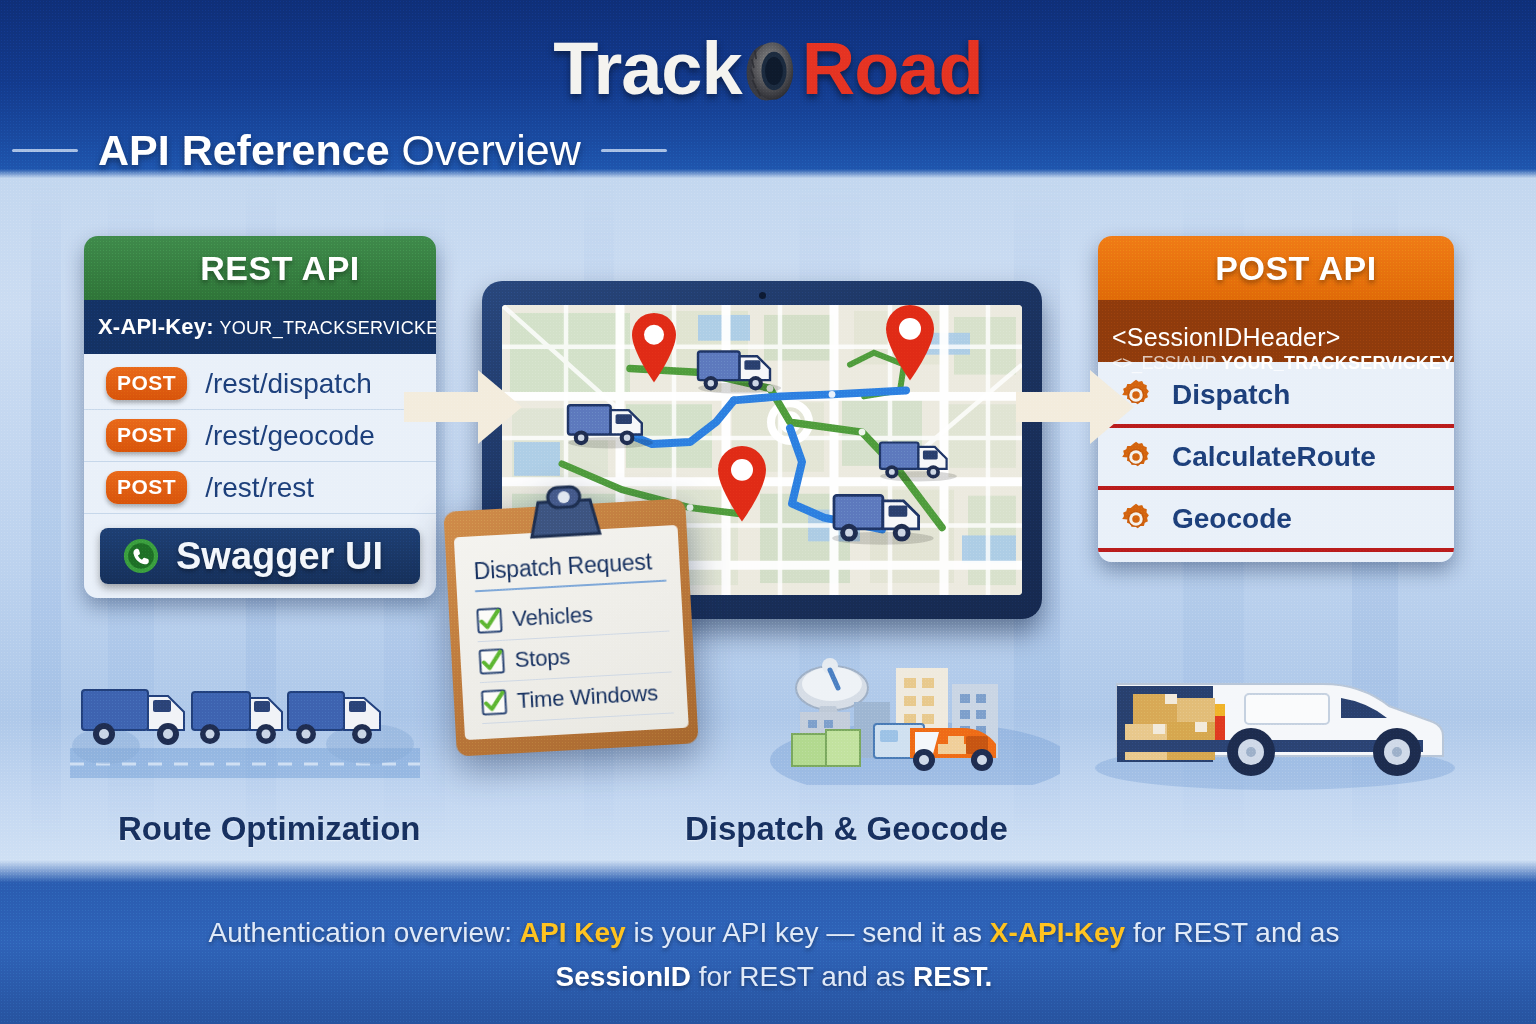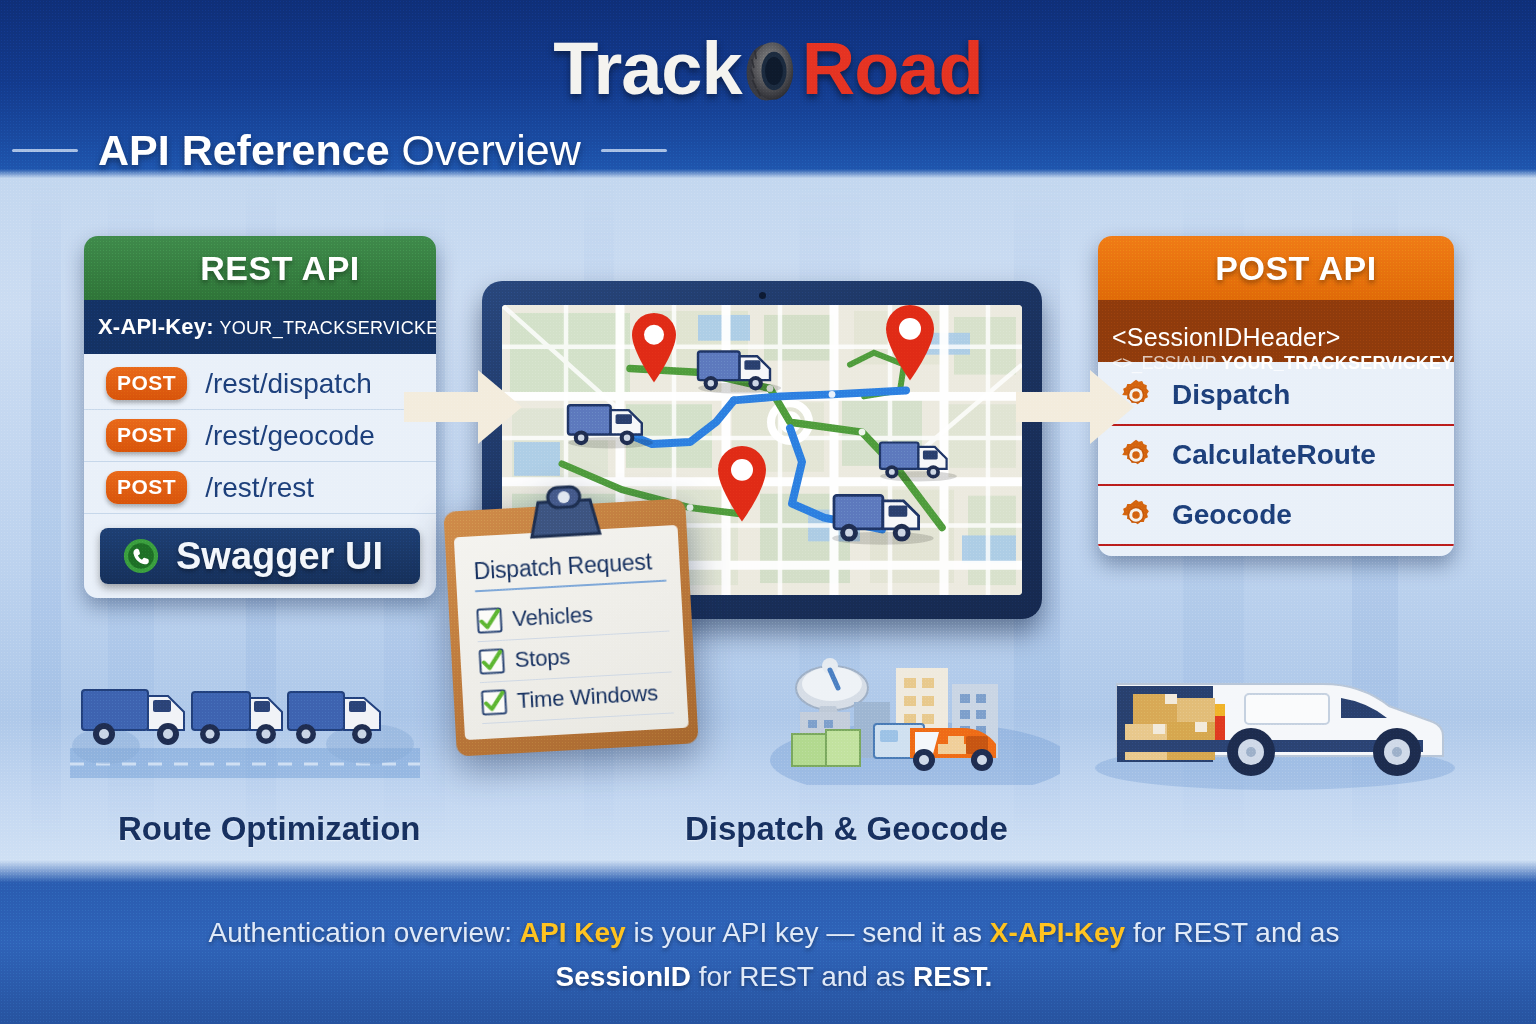--- a/index.html
+++ b/index.html
@@ -131,21 +131,21 @@
   
   #soap-card { left:1098px; top:236px; width:356px; }
   #soap-card .card-title { background:linear-gradient(180deg,#f07b16 0%,#e06a08 100%); }
   #soap-card .card-sub { background:#8f3b0c; height:62px; gap:1px; }
   .soap-h1 { font-size:25px; color:#fff; font-weight:400; letter-spacing:.2px;margin-top:34px; }
   .soap-h2 { font-size:18px; color:#fff; font-weight:700; letter-spacing:.2px; white-space:nowrap; }
   .soap-h2 .dim { opacity:.72; font-weight:400; letter-spacing:-.5px; }
 
   .op-row {
     display:flex; align-items:center; gap:18px; padding:11px 0 11px 20px;
-    border-bottom:2px solid #b91c1c;
+    border-bottom:4px solid #b91c1c;
   }
   .gear-ico { width:36px; height:36px; flex:0 0 36px; }
   .op-label { font-size:28px; color:#1d3f7a; font-weight:700; }
 
   
   .arrow { position:absolute; z-index:22; }
   #arrow-left  { left:404px; top:366px; width:118px; height:82px; }
   #arrow-right { left:1016px; top:366px; width:118px; height:82px; }
 
   

